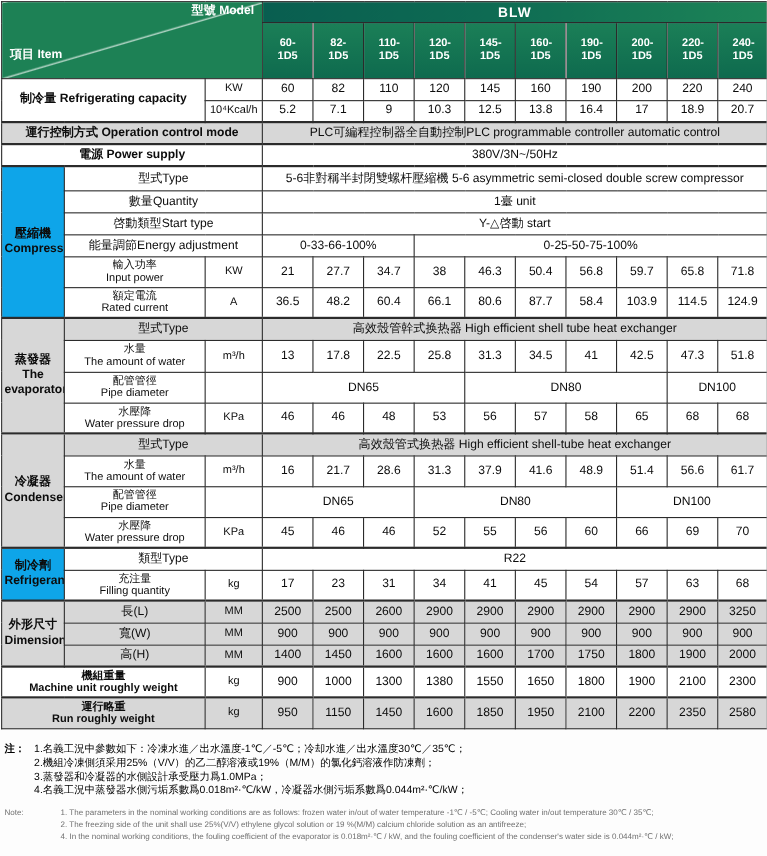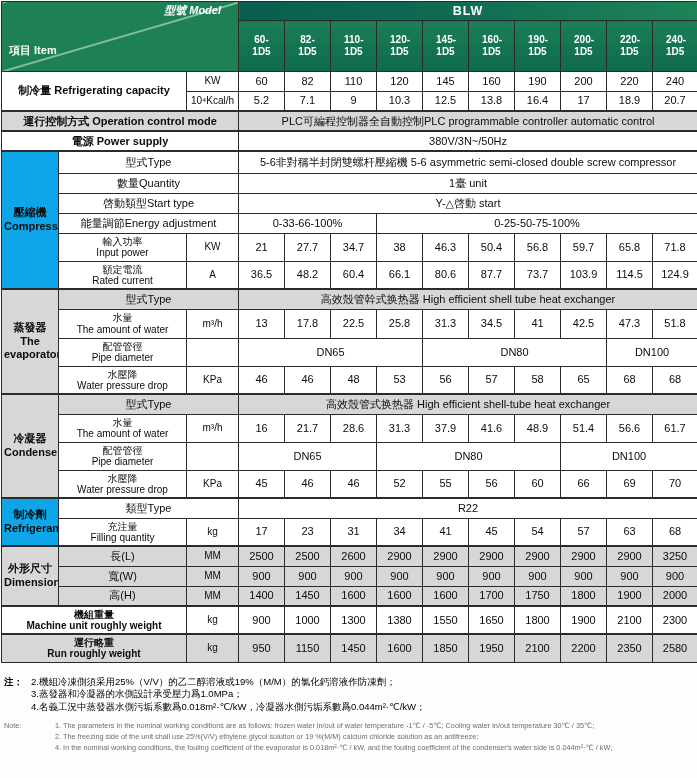--- a/index.html
+++ b/index.html
@@ -19,21 +19,21 @@
 
   
   thead tr { height:19px; }
   thead td { color:#fff; font-weight:bold; border:1px solid #d9ece2; }
   td.corner {
     position:relative; padding:0;
     background-color:#1d8155;
     background-image:linear-gradient(to bottom right,
       rgba(0,0,0,0) calc(50% - 1px), rgba(255,255,255,.9) 50%, rgba(0,0,0,0) calc(50% + 1px));
   }
-  td.corner .tr-txt { position:absolute; top:2px; right:17px; font-size:11px;font-style:italic; }
+  td.corner .tr-txt { position:absolute; top:2px; right:7px; font-size:11px; }
   td.corner .bl-txt { position:absolute; bottom:14px; left:7px; font-size:11px; }
   td.brand { background:linear-gradient(90deg,#095e50 0%,#0e6b53 45%,#1d8457 100%); font-size:12.5px; letter-spacing:1px; }
   td.model { background:linear-gradient(180deg,#1b7f57 0%,#0e6a4e 100%); font-size:10px; padding:13px; }
 
   
   tbody tr { height:20px; background:#fff; }
   tbody tr:nth-child(5) { height:22px; }
   tbody tr:nth-child(9), tbody tr:nth-child(10),
   tbody tr:nth-child(13), tbody tr:nth-child(14),
   tbody tr:nth-child(16), tbody tr:nth-child(17), tbody tr:nth-child(18),
@@ -169,21 +169,21 @@
         </tr>
         <tr class="">
           <td class="sm">額定電流<br>Rated current</td>
           <td class="u">A</td>
           <td>36.5</td>
           <td>48.2</td>
           <td>60.4</td>
           <td>66.1</td>
           <td>80.6</td>
           <td>87.7</td>
-          <td>73.7</td>
+          <td>58.4</td>
           <td>103.9</td>
           <td>114.5</td>
           <td>124.9</td>
         </tr>
         <tr class="shade sep">
           <td rowspan="4" class="sec">蒸發器<br>The<br>evaporator</td>
           <td colspan="2">型式Type</td>
           <td colspan="10">高效殼管幹式换热器  High efficient shell tube heat exchanger</td>
         </tr>
         <tr class="">
@@ -351,20 +351,21 @@
           <td>2350</td>
           <td>2580</td>
         </tr>
       </tbody>
   </table>
 
   <div class="notes">
     <div class="note-block zh">
       <div class="note-label">注：</div>
       <div class="note-lines" id="zh-lines">
+          <div class="note-line">1.名義工況中參數如下：冷凍水進／出水溫度-1℃／-5℃；冷却水進／出水溫度30℃／35℃；</div>
           <div class="note-line">2.機組冷凍側須采用25%（V/V）的乙二醇溶液或19%（M/M）的氯化鈣溶液作防凍劑；</div>
           <div class="note-line">3.蒸發器和冷凝器的水側設計承受壓力爲1.0MPa；</div>
           <div class="note-line">4.名義工況中蒸發器水側污垢系數爲0.018m²·℃/kW，冷凝器水側污垢系數爲0.044m²·℃/kW；</div>
         </div>
     </div>
     <div class="note-block en">
       <div class="note-label">Note:</div>
       <div class="note-lines" id="en-lines">
           <div class="note-line">1. The parameters in the nominal working conditions are as follows: frozen water in/out of water temperature -1℃ / -5℃; Cooling water in/out temperature 30℃ / 35℃;</div>
           <div class="note-line">2. The freezing side of the unit shall use 25%(V/V) ethylene glycol solution or 19 %(M/M) calcium chloride solution as an antifreeze;</div>

